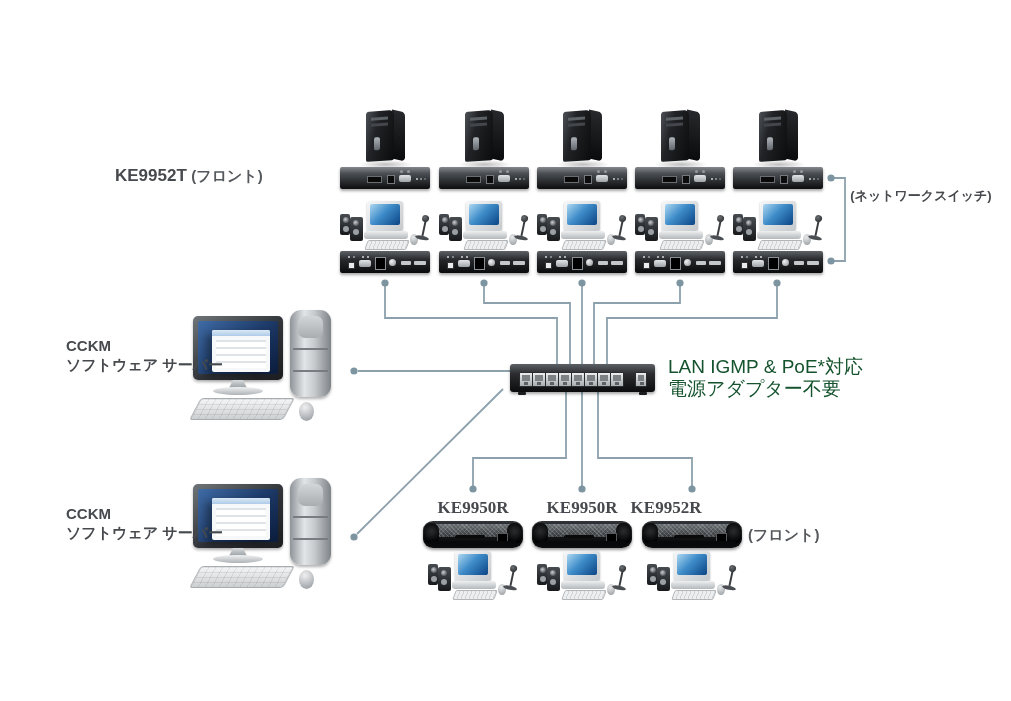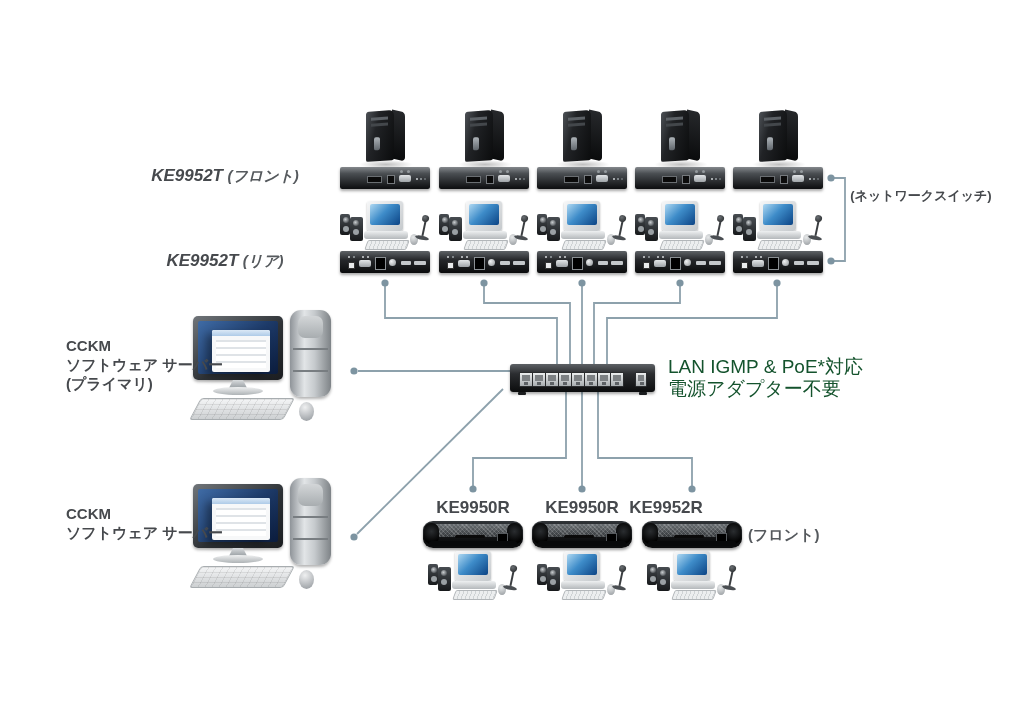--- a/index.html
+++ b/index.html
@@ -10,25 +10,25 @@
 
   
   svg.wires{position:absolute;left:0;top:0;pointer-events:none;}
   .wire{fill:none;stroke:#8da1ac;stroke-width:1.8;}
   .node{fill:#7d94a1;}
 
   
   .lbl{color:#46494d;white-space:nowrap;}
   .model{font-weight:bold;font-size:17px;}
   .variant{font-size:15px;font-weight:bold;color:#55595d;}
-  .right{text-align:center;font-style:italic;}
+  .right{text-align:left;}
   .switch-lbl{color:#14532d;font-size:19px;line-height:22px;}
   .note{color:#46494d;font-size:13px;font-weight:bold;line-height:20px;text-align:center;}
   .cckm{color:#46494d;font-size:15px;font-weight:bold;line-height:19px;margin-left:38px;}
-  .rxlbl{width:100px;text-align:center;font-weight:bold;font-size:17px;color:#46494d;}
+  .rxlbl{width:100px;text-align:center;font-weight:bold;font-size:17px;color:#46494d;font-family:Liberation Serif, serif;}
 
   
   .pc{width:54px;height:58px;}
   .pc .side{left:33px;top:3px;width:13px;height:49px;border-radius:0 4px 4px 0;
     background:linear-gradient(180deg,#26282b,#0a0b0c);transform:skewY(12deg);}
   .pc .front{left:7px;top:3px;width:28px;height:50px;border-radius:3px 5px 2px 2px;
     background:linear-gradient(105deg,#4d5156 0%,#212326 35%,#0b0c0d 100%);transform:skewY(-4deg);}
   .pc .front::before{content:"";position:absolute;left:5px;top:6px;width:17px;height:3px;
     background:#5d6267;box-shadow:0 6px 0 #43474b;}
   .pc .front::after{content:"";position:absolute;left:8px;top:26px;width:6px;height:13px;border-radius:2px;
@@ -434,35 +434,33 @@
       <i class="mon">
         <i class="scr"></i>
       </i>
       <i class="mbase"></i>
       <i class="kbd"></i>
       <i class="mouse"></i>
       <i class="mic"></i>
     </div>
 
   <div class="abs lbl right" style="left:115px;top:166px;width:220px"><span class="model">KE9952T</span> <span class="variant">(フロント)</span></div>
-  <div class="abs lbl right" style="left:115px;top:251px;width:220px"><span class="model">KE9952T</span> <span class="variant">(リア)</span></div>
 
   <div class="abs switch-lbl" style="left:668px;top:356px">
     <div>LAN IGMP &amp; PoE*対応</div>
     <div>電源アダプター不要</div>
   </div>
 
   <div class="abs note" style="left:846px;top:186px;width:150px">
     <div>(ネットワークスイッチ)</div>
   </div>
 
   <div class="abs cckm" style="left:28px;top:336px">
     <div>CCKM</div>
     <div>ソフトウェア サーバー</div>
-    <div>(プライマリ)</div>
   </div>
   <div class="abs cckm" style="left:28px;top:504px">
     <div>CCKM</div>
     <div>ソフトウェア サーバー</div>
   </div>
 
   <div class="abs rxlbl" style="left:423px;top:498px">KE9950R</div>
   <div class="abs rxlbl" style="left:532px;top:498px">KE9950R</div>
   <div class="abs rxlbl" style="left:616px;top:498px">KE9952R</div>
   <div class="abs variant" style="left:748px;top:526px">(フロント)</div>

